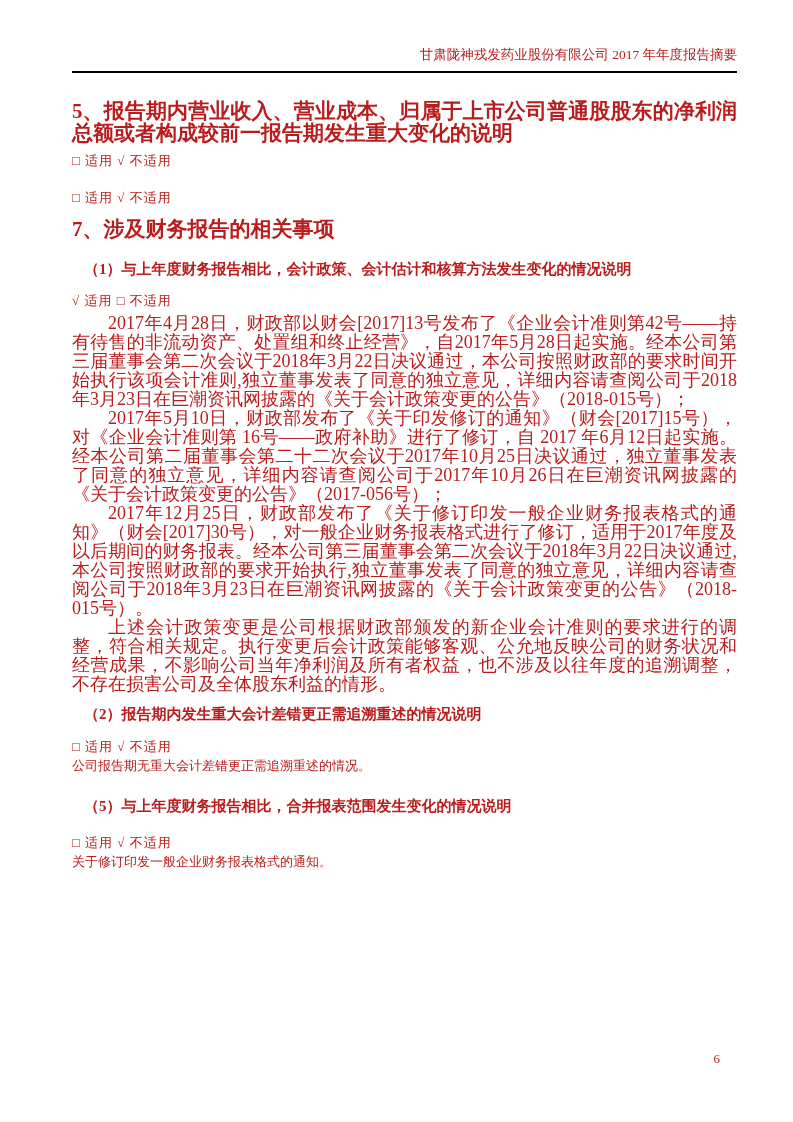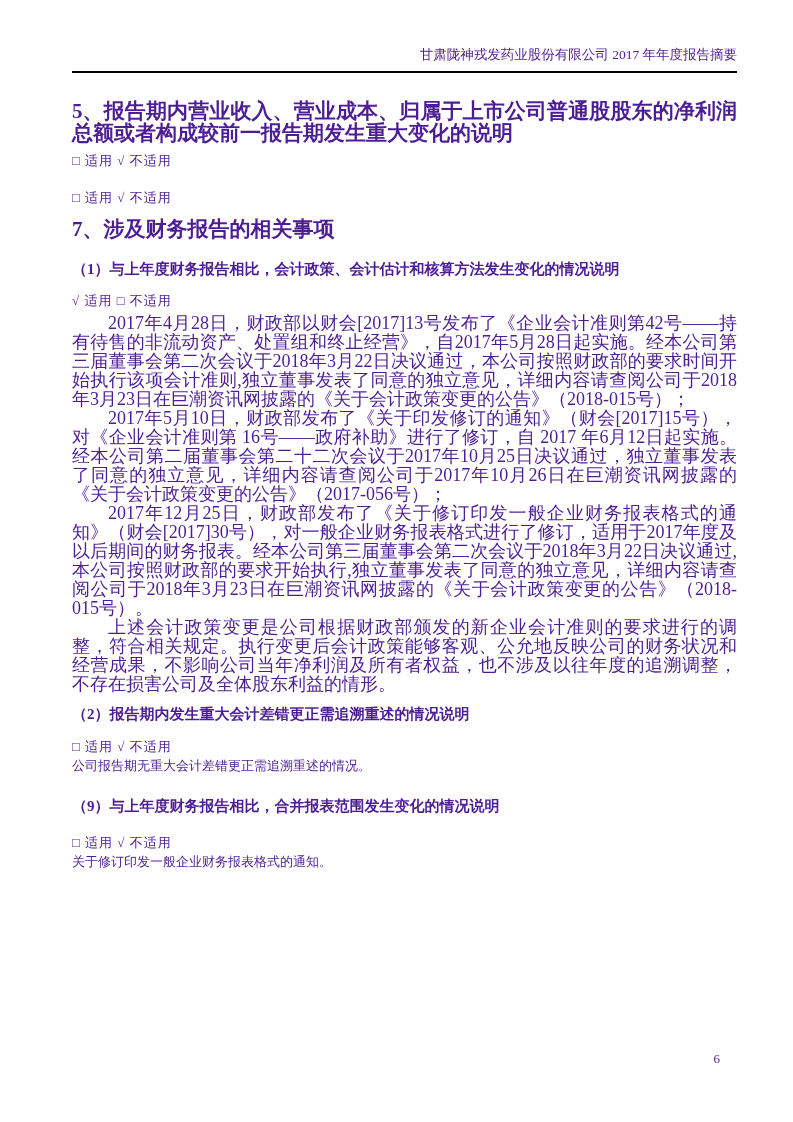--- a/index.html
+++ b/index.html
@@ -6,21 +6,21 @@
     margin: 0;
     padding: 0;
     background: #e8e8e8;
   }
   .page {
     position: relative;
     width: 793px;
     height: 1122px;
     margin: 0 auto;
     background: #ffffff;
-    color: #4c1d95;
+    color: #b91c1c;
     font-family: "Liberation Serif", "DejaVu Serif", serif;
     overflow: hidden;
     box-sizing: border-box;
   }
   .header {
     margin: 0 56px 0 72px;
     padding-top: 46px;
     padding-bottom: 7px;
     text-align: right;
     font-size: 13.5px;
@@ -37,21 +37,21 @@
     margin: 0;
     text-align: justify;
   }
   .sec-title.s5 { margin-top: 27px; }
   .sec-title.s6 { margin-top: 21px; }
   .sec-title.s7 { margin-top: 12px; }
   .sub-title {
     font-size: 15px;
     font-weight: bold;
     line-height: 22px;
-    margin: 0;
+    margin: 12px;
     text-align: justify;
   }
   .sub-title.sub1 { margin-top: 18px; }
   .sub-title.sub2 { margin-top: 9px; }
   .sub-title.sub3 { margin-top: 21px; }
   .check {
     font-size: 13px;
     line-height: 16px;
     margin: 0;
     letter-spacing: 1px;
@@ -104,21 +104,21 @@
     <p class="check c1">√ 适用 □ 不适用</p>
     <p class="para first">2017年4月28日，财政部以财会[2017]13号发布了《企业会计准则第42号——持有待售的非流动资产、处置组和终止经营》，自2017年5月28日起实施。经本公司第三届董事会第二次会议于2018年3月22日决议通过，本公司按照财政部的要求时间开始执行该项会计准则,独立董事发表了同意的独立意见，详细内容请查阅公司于2018年3月23日在巨潮资讯网披露的《关于会计政策变更的公告》（2018-015号）；</p>
     <p class="para">2017年5月10日，财政部发布了《关于印发修订的通知》（财会[2017]15号），对《企业会计准则第 16号——政府补助》进行了修订，自 2017 年6月12日起实施。经本公司第二届董事会第二十二次会议于2017年10月25日决议通过，独立董事发表了同意的独立意见，详细内容请查阅公司于2017年10月26日在巨潮资讯网披露的《关于会计政策变更的公告》（2017-056号）；</p>
     <p class="para">2017年12月25日，财政部发布了《关于修订印发一般企业财务报表格式的通知》（财会[2017]30号），对一般企业财务报表格式进行了修订，适用于2017年度及以后期间的财务报表。经本公司第三届董事会第二次会议于2018年3月22日决议通过,本公司按照财政部的要求开始执行,独立董事发表了同意的独立意见，详细内容请查阅公司于2018年3月23日在巨潮资讯网披露的《关于会计政策变更的公告》（2018-015号）。</p>
     <p class="para">上述会计政策变更是公司根据财政部颁发的新企业会计准则的要求进行的调整，符合相关规定。执行变更后会计政策能够客观、公允地反映公司的财务状况和经营成果，不影响公司当年净利润及所有者权益，也不涉及以往年度的追溯调整，不存在损害公司及全体股东利益的情形。</p>
 
     <h3 class="sub-title sub2">（2）报告期内发生重大会计差错更正需追溯重述的情况说明</h3>
     <p class="check c2">□ 适用 √ 不适用</p>
     <p class="note">公司报告期无重大会计差错更正需追溯重述的情况。</p>
 
-    <h3 class="sub-title sub3">（9）与上年度财务报告相比，合并报表范围发生变化的情况说明</h3>
+    <h3 class="sub-title sub3">（5）与上年度财务报告相比，合并报表范围发生变化的情况说明</h3>
     <p class="check c3">□ 适用 √ 不适用</p>
     <p class="note">关于修订印发一般企业财务报表格式的通知。</p>
 
   </div>
 
   <div class="page-number">6</div>
 
 </div>
 
 </body></html>

